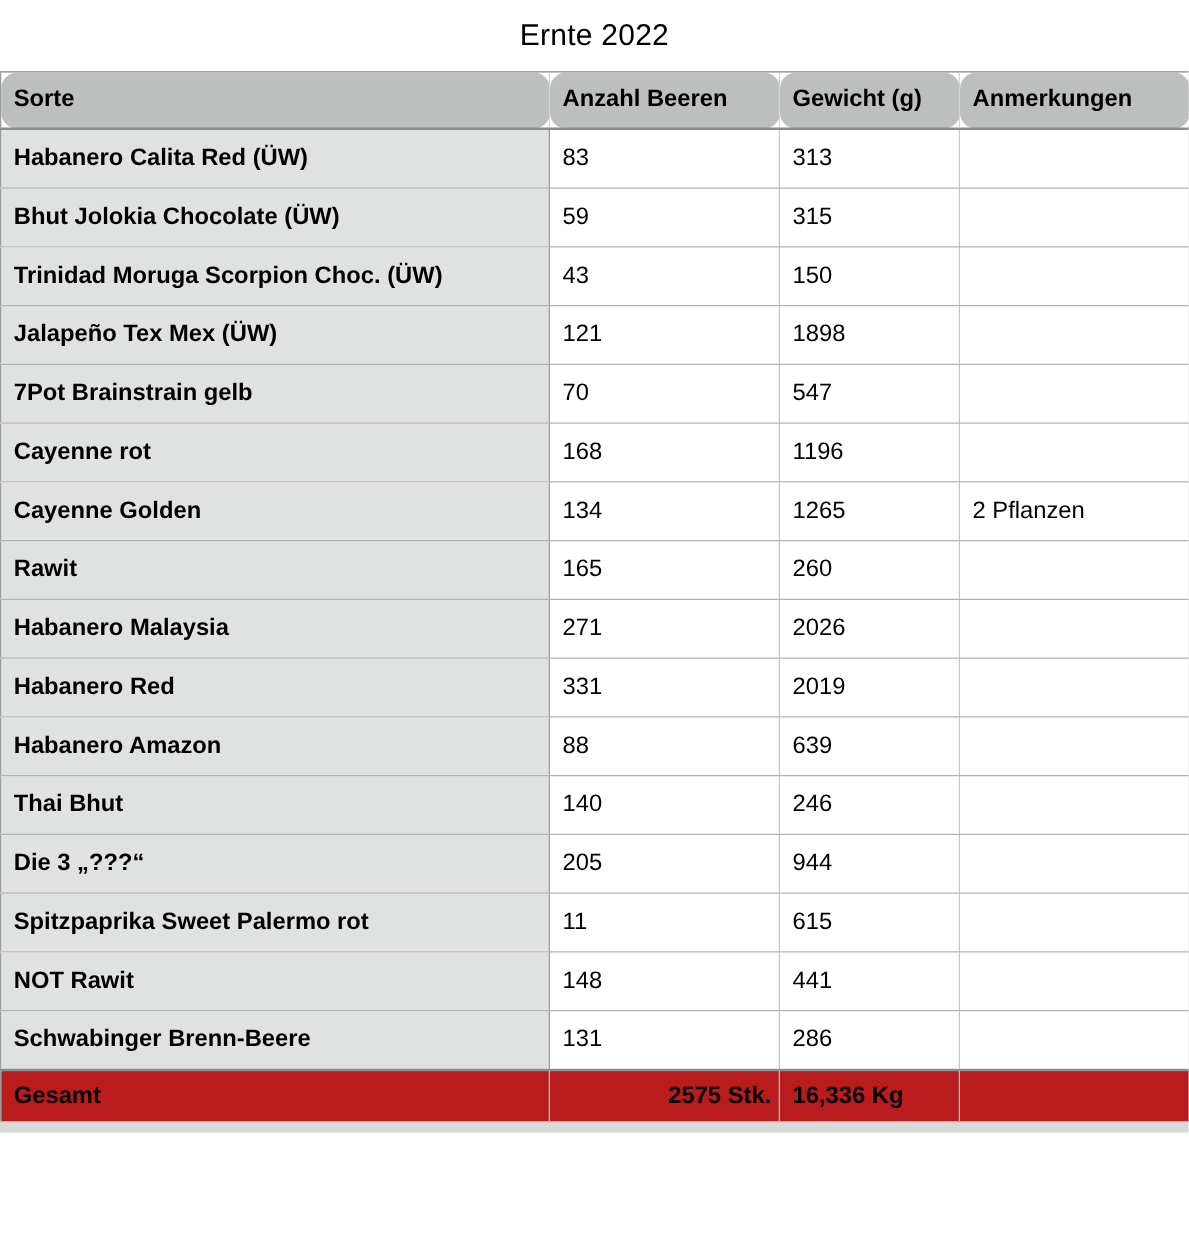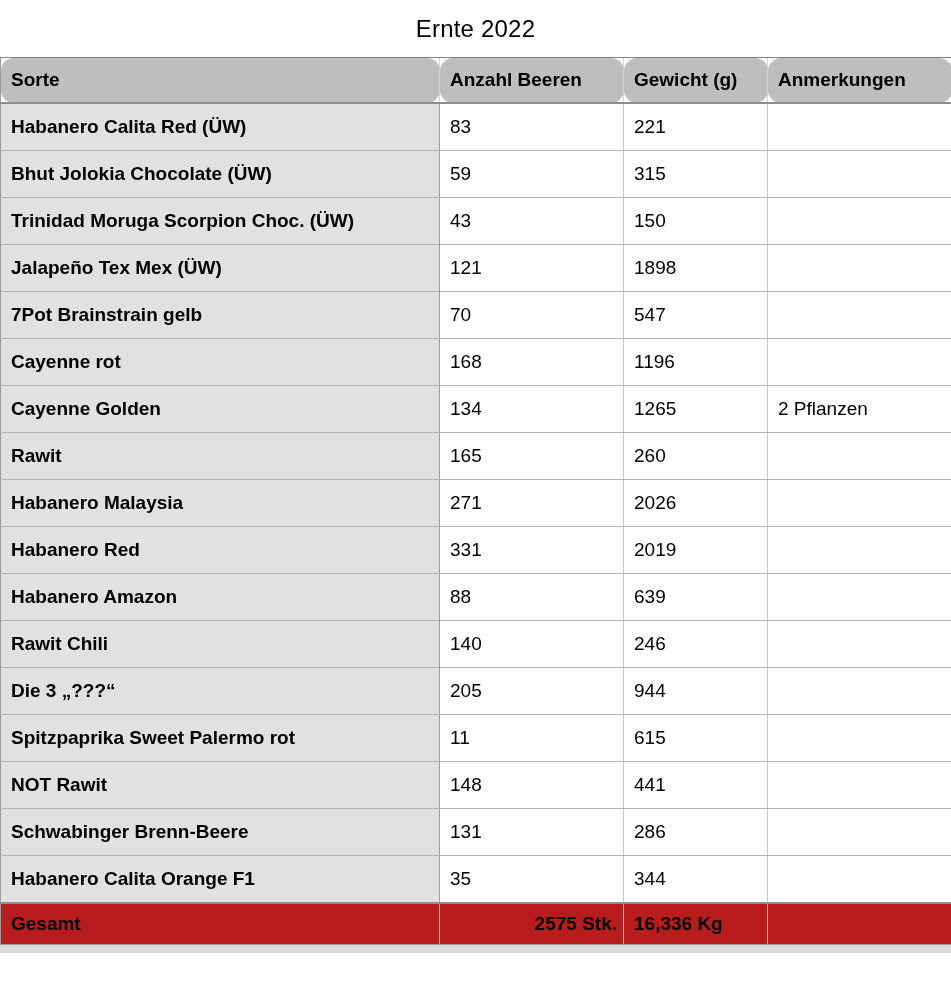--- a/index.html
+++ b/index.html
@@ -108,21 +108,21 @@
         <th>Sorte</th>
         <th>Anzahl Beeren</th>
         <th>Gewicht (g)</th>
         <th>Anmerkungen</th>
       </tr>
     </thead>
     <tbody>
         <tr>
           <td class="sorte">Habanero Calita Red (ÜW)</td>
           <td class="anzahl">83</td>
-          <td class="gewicht">221</td>
+          <td class="gewicht">313</td>
           <td class="anmerkungen"></td>
         </tr>
         <tr>
           <td class="sorte">Bhut Jolokia Chocolate (ÜW)</td>
           <td class="anzahl">59</td>
           <td class="gewicht">315</td>
           <td class="anmerkungen"></td>
         </tr>
         <tr>
           <td class="sorte">Trinidad Moruga Scorpion Choc. (ÜW)</td>
@@ -172,21 +172,21 @@
           <td class="gewicht">2019</td>
           <td class="anmerkungen"></td>
         </tr>
         <tr>
           <td class="sorte">Habanero Amazon</td>
           <td class="anzahl">88</td>
           <td class="gewicht">639</td>
           <td class="anmerkungen"></td>
         </tr>
         <tr>
-          <td class="sorte">Rawit Chili</td>
+          <td class="sorte">Thai Bhut</td>
           <td class="anzahl">140</td>
           <td class="gewicht">246</td>
           <td class="anmerkungen"></td>
         </tr>
         <tr>
           <td class="sorte">Die 3 „???“</td>
           <td class="anzahl">205</td>
           <td class="gewicht">944</td>
           <td class="anmerkungen"></td>
         </tr>
@@ -199,26 +199,20 @@
         <tr>
           <td class="sorte">NOT Rawit</td>
           <td class="anzahl">148</td>
           <td class="gewicht">441</td>
           <td class="anmerkungen"></td>
         </tr>
         <tr>
           <td class="sorte">Schwabinger Brenn-Beere</td>
           <td class="anzahl">131</td>
           <td class="gewicht">286</td>
-          <td class="anmerkungen"></td>
-        </tr>
-        <tr>
-          <td class="sorte">Habanero Calita Orange F1</td>
-          <td class="anzahl">35</td>
-          <td class="gewicht">344</td>
           <td class="anmerkungen"></td>
         </tr>
       </tbody>
     <tfoot>
       <tr>
         <td class="sorte">Gesamt</td>
         <td class="anzahl">2575 Stk.</td>
         <td class="gewicht">16,336 Kg</td>
         <td class="anmerkungen"></td>
       </tr>

